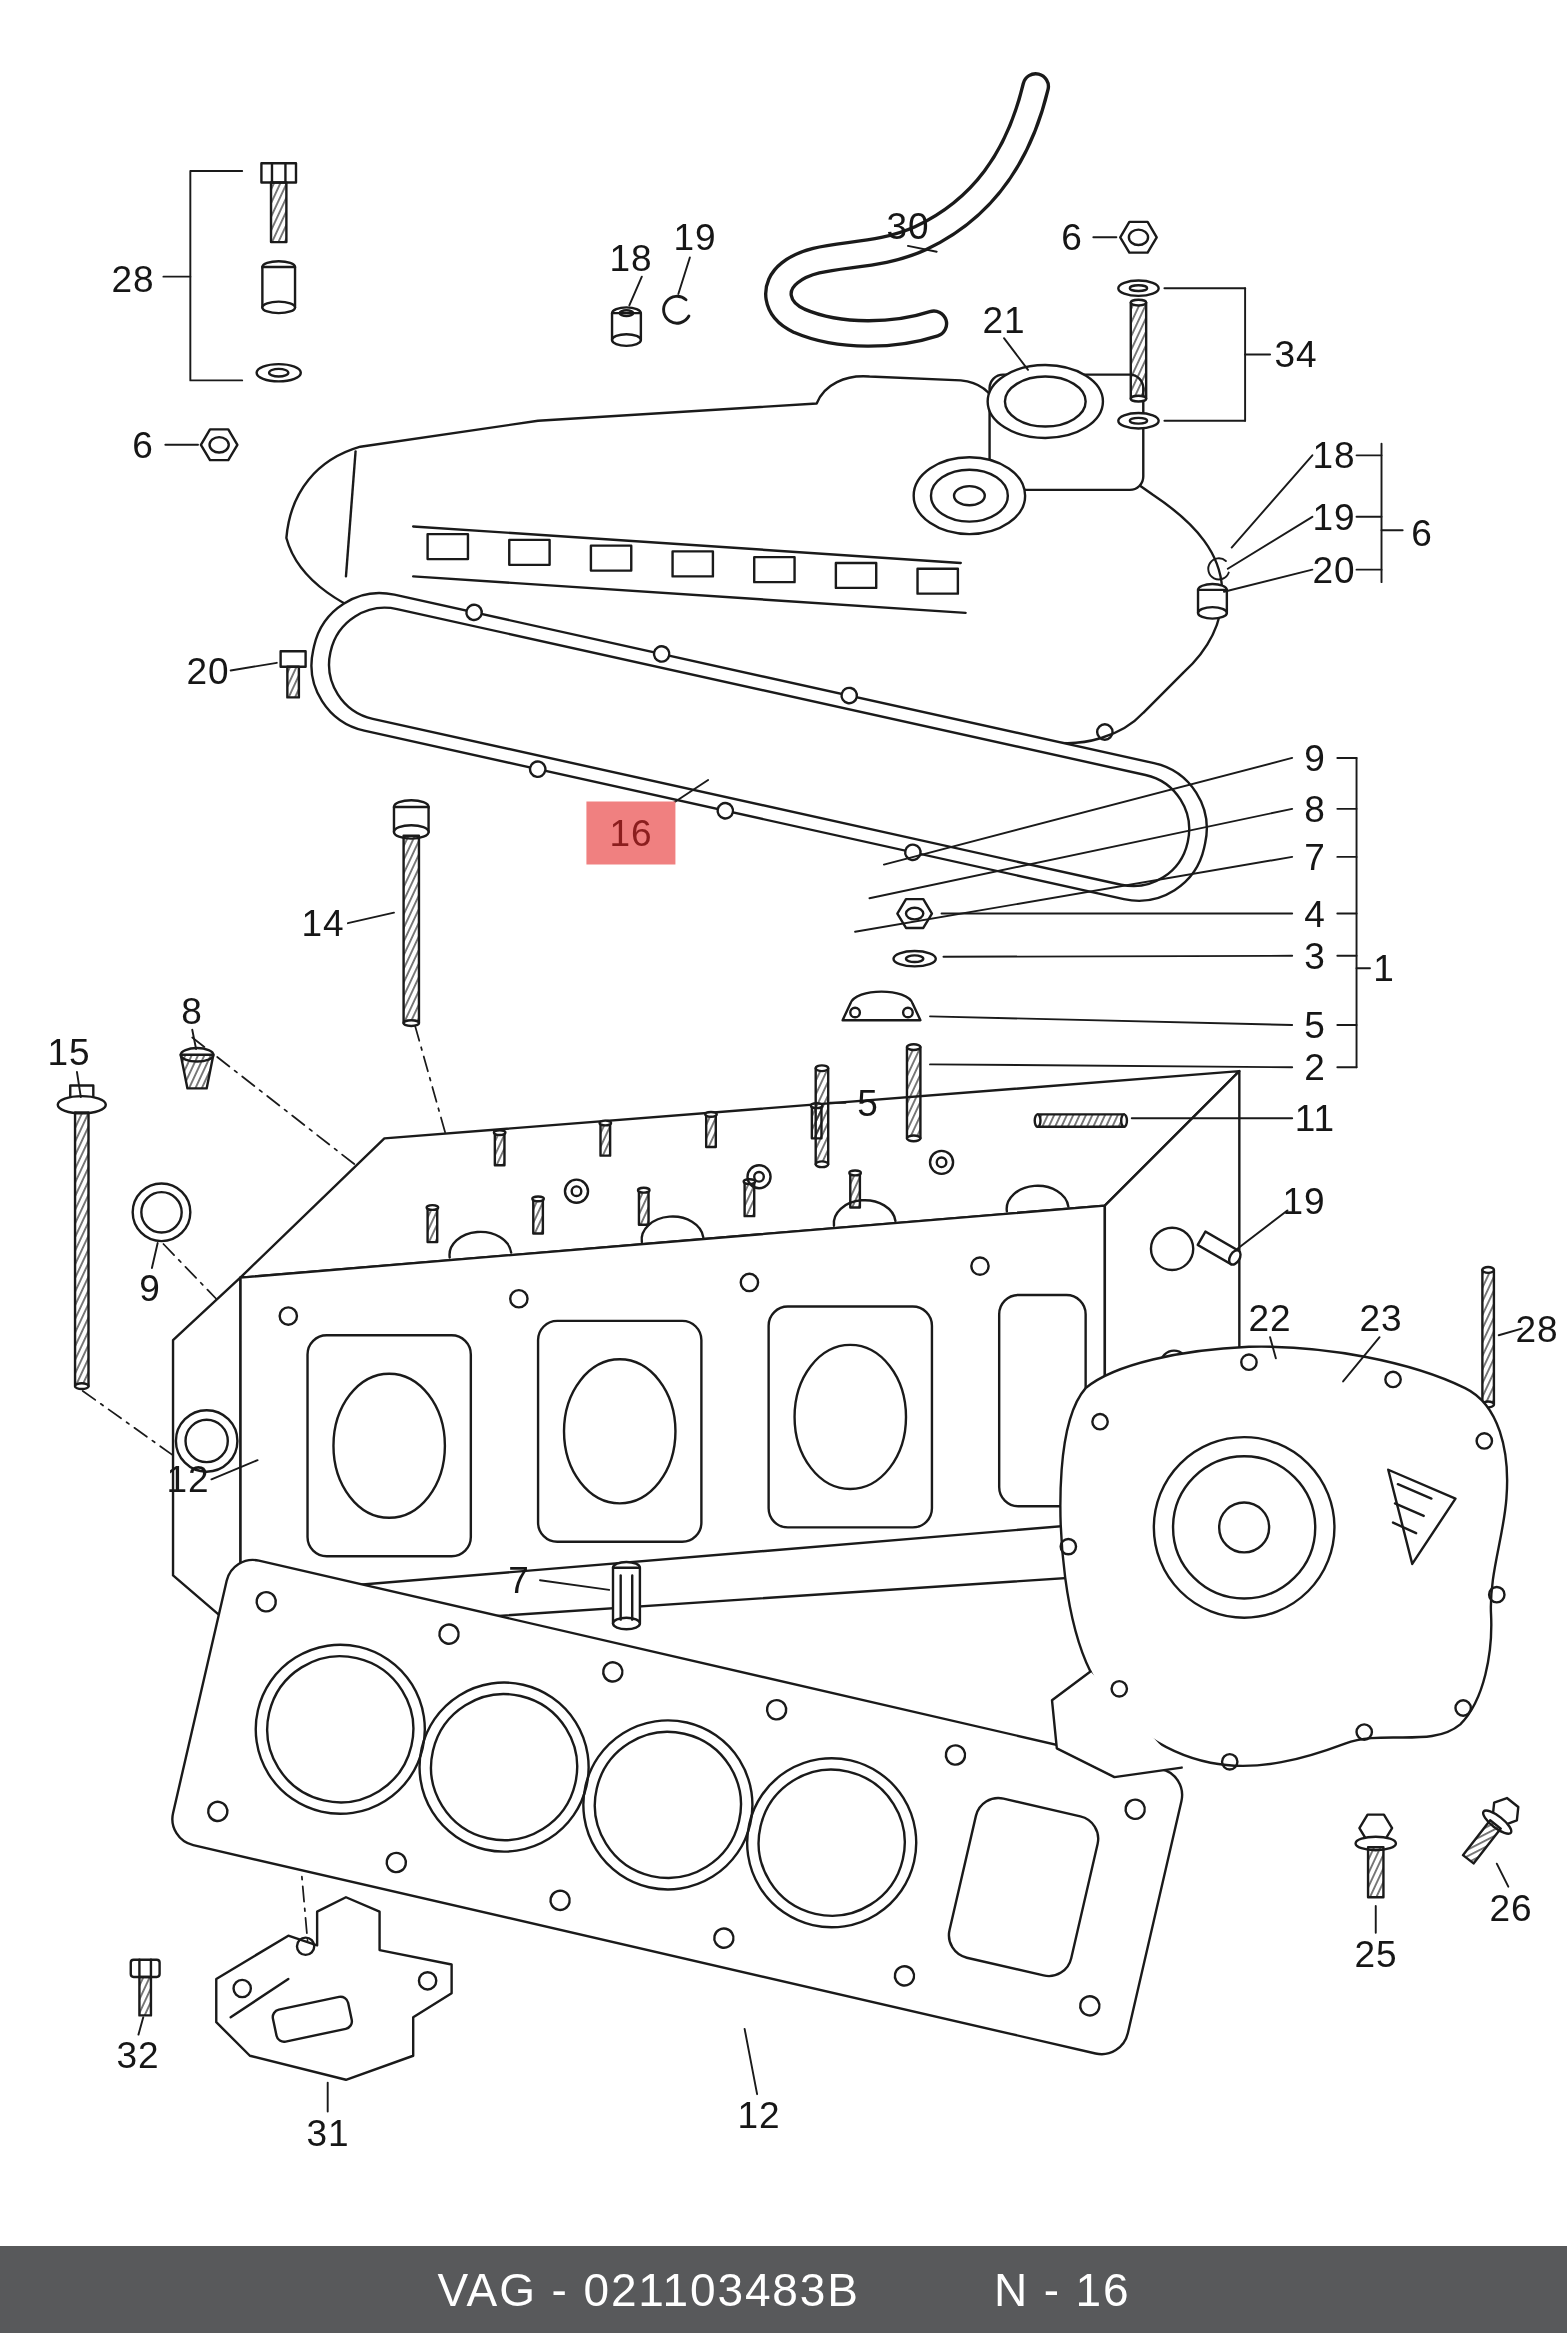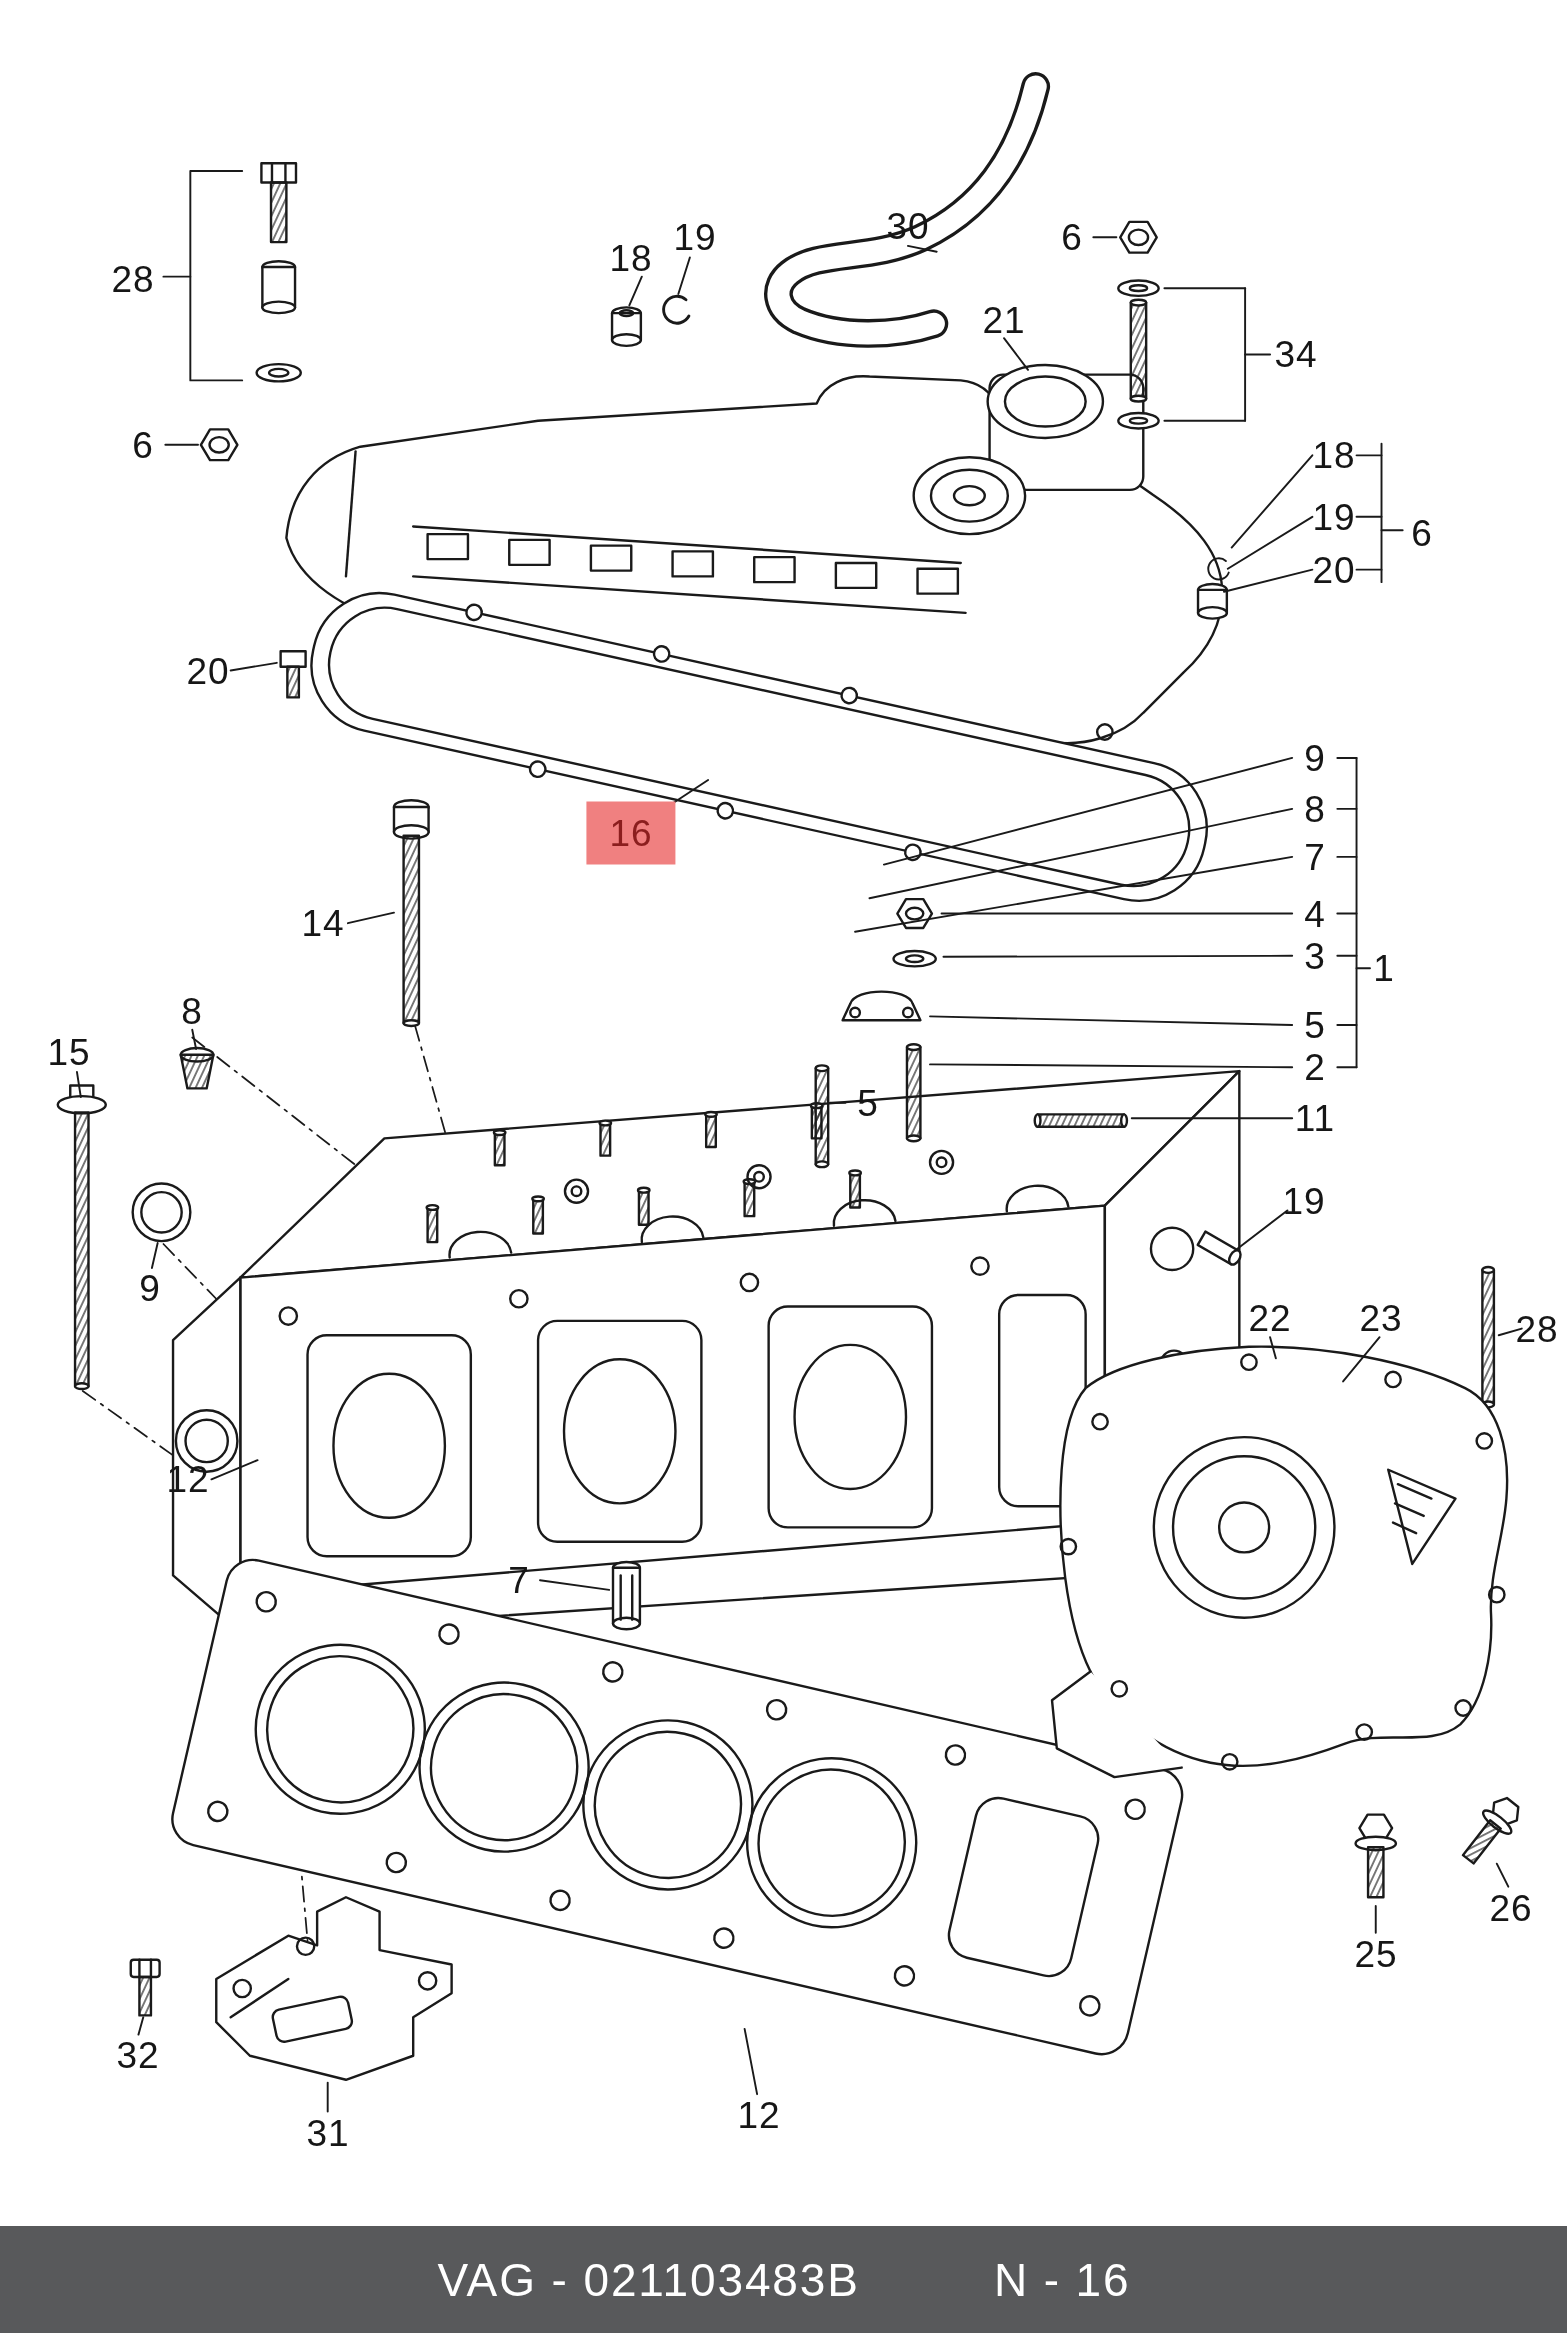--- a/index.html
+++ b/index.html
@@ -4,21 +4,21 @@
 <style>
   html,body{margin:0;padding:0;background:#fff;}
   .page{position:relative;width:1568px;height:2334px;background:#fff;overflow:hidden;
         font-family:"Liberation Sans",sans-serif;}
   .diagram-area{position:absolute;left:0;top:0;right:0;bottom:88px;}
   .diagram-area svg{position:absolute;left:0;top:0;}
   .callout{position:absolute;transform:translate(-50%,-50%);font-size:37px;line-height:1;
            color:#161616;white-space:nowrap;letter-spacing:1px;}
   .callout.hl{background:var(--highlight-bg,#F08080);color:var(--highlight-text,#8B1E1E);
               padding:13px 23px;}
-  .footer-bar{position:absolute;left:0;bottom:0;width:100%;height:108px;
+  .footer-bar{position:absolute;left:0;bottom:0;width:100%;height:88px;
               background:var(--footer-bg,#58595B);display:flex;align-items:center;
               justify-content:center;gap:134px;margin-top:32px;}
   .footer-bar span{color:var(--footer-text,#fff);font-size:46px;letter-spacing:1.9px;}
 </style>
 </head>
 <body>
 
 <div class="page">
   <div class="diagram-area">
 

